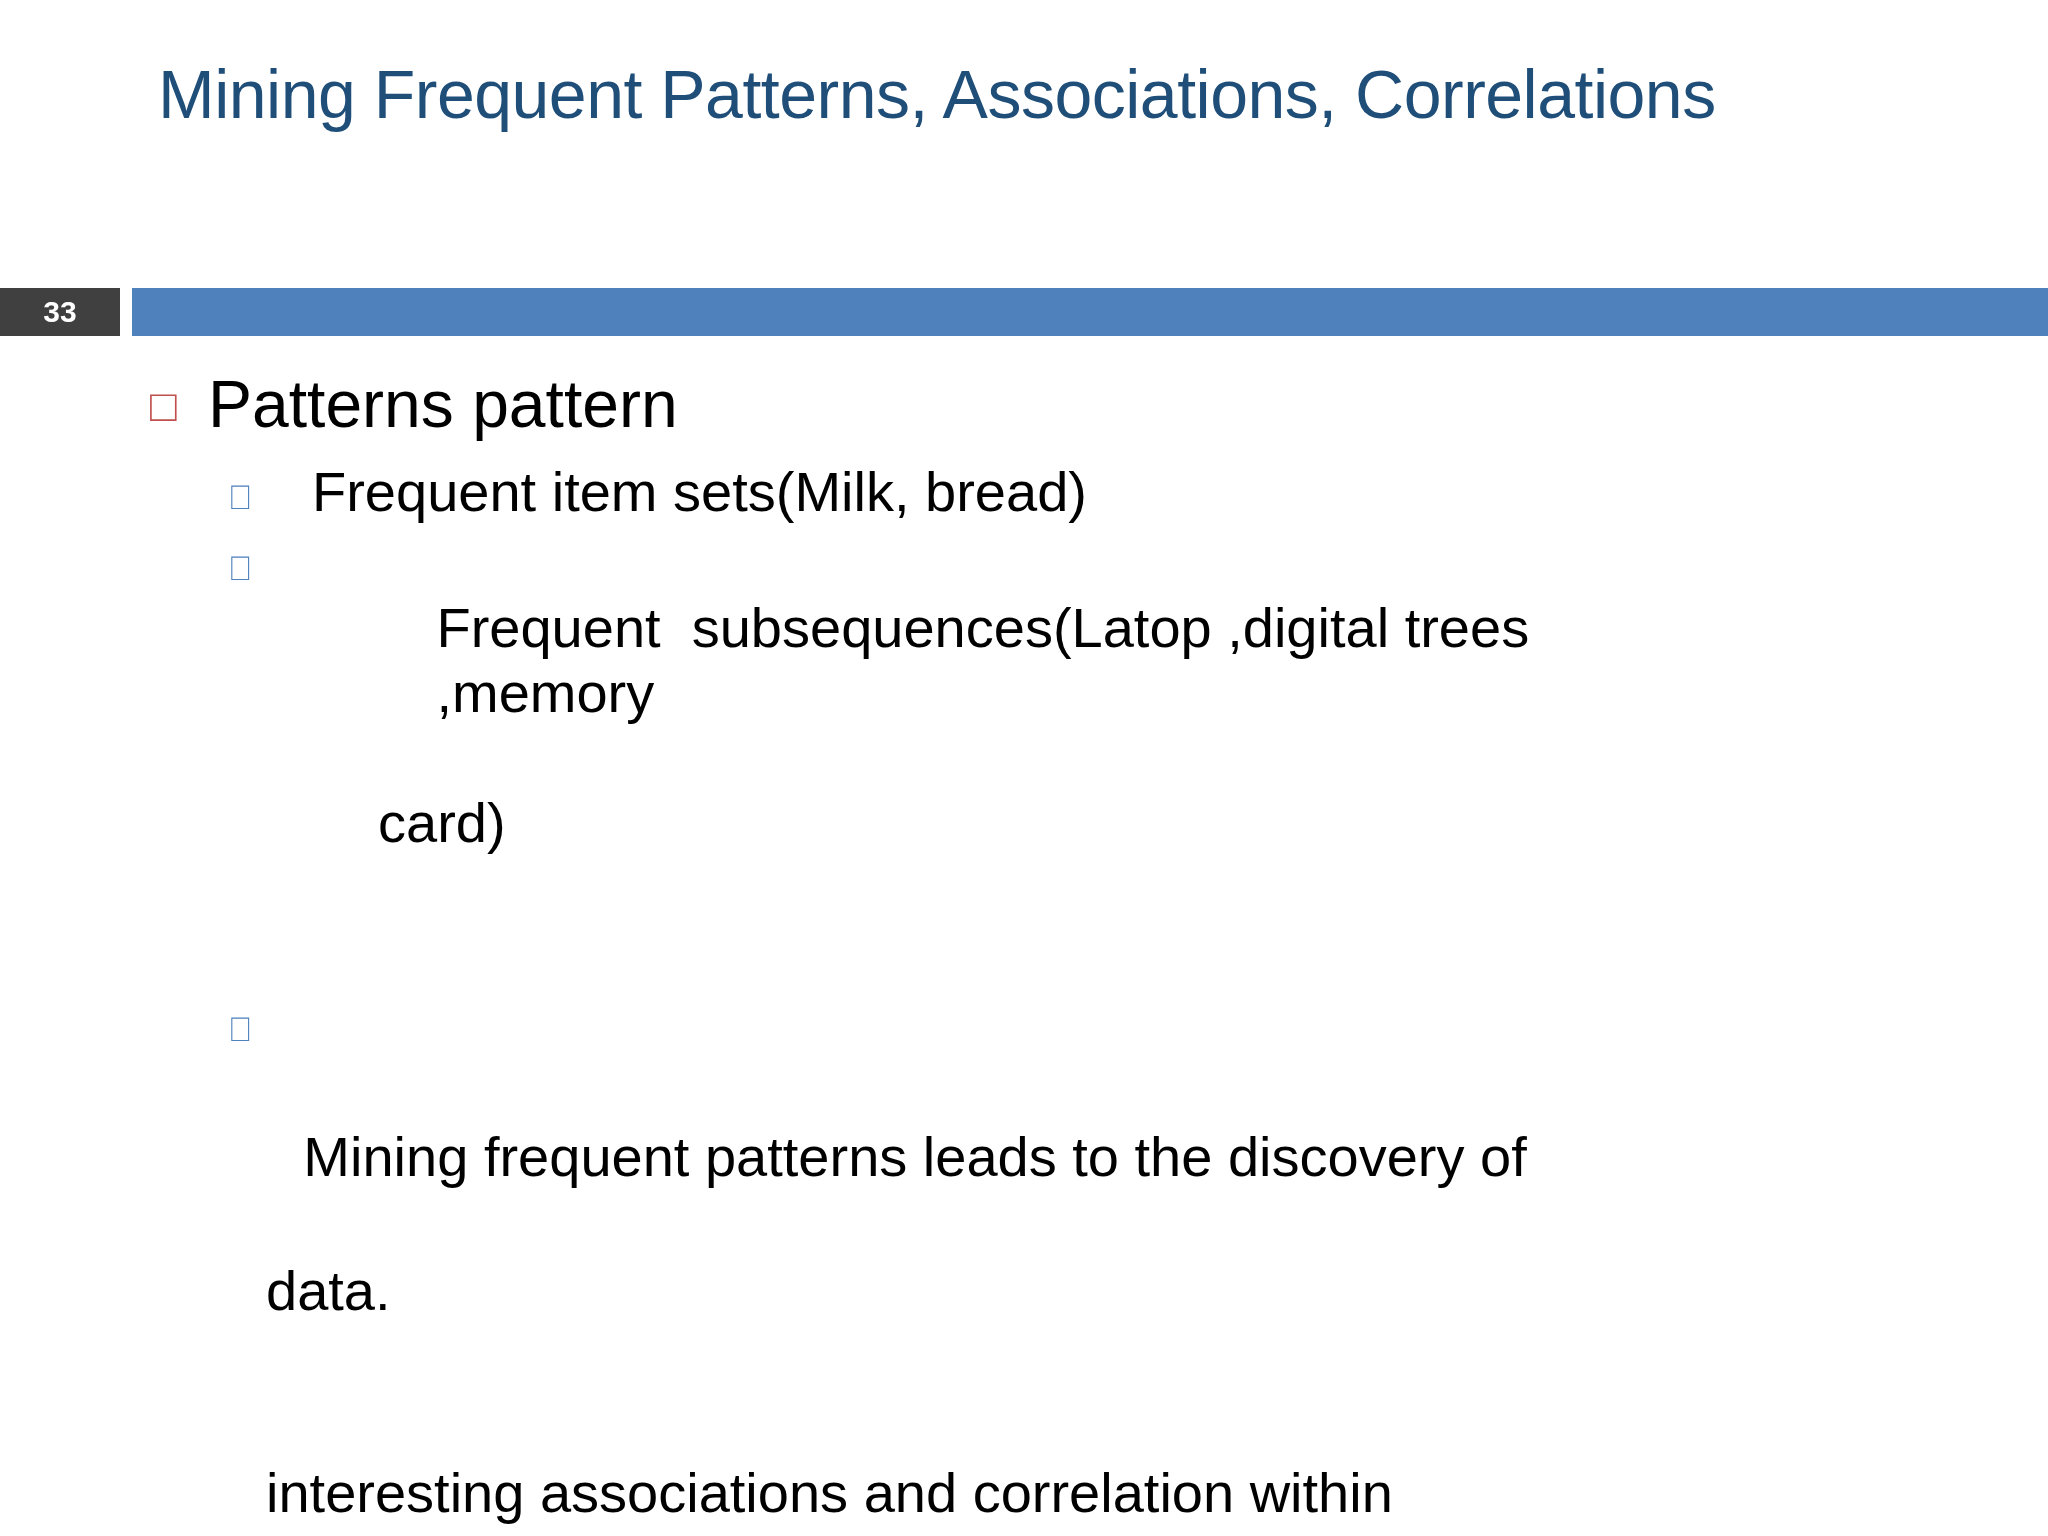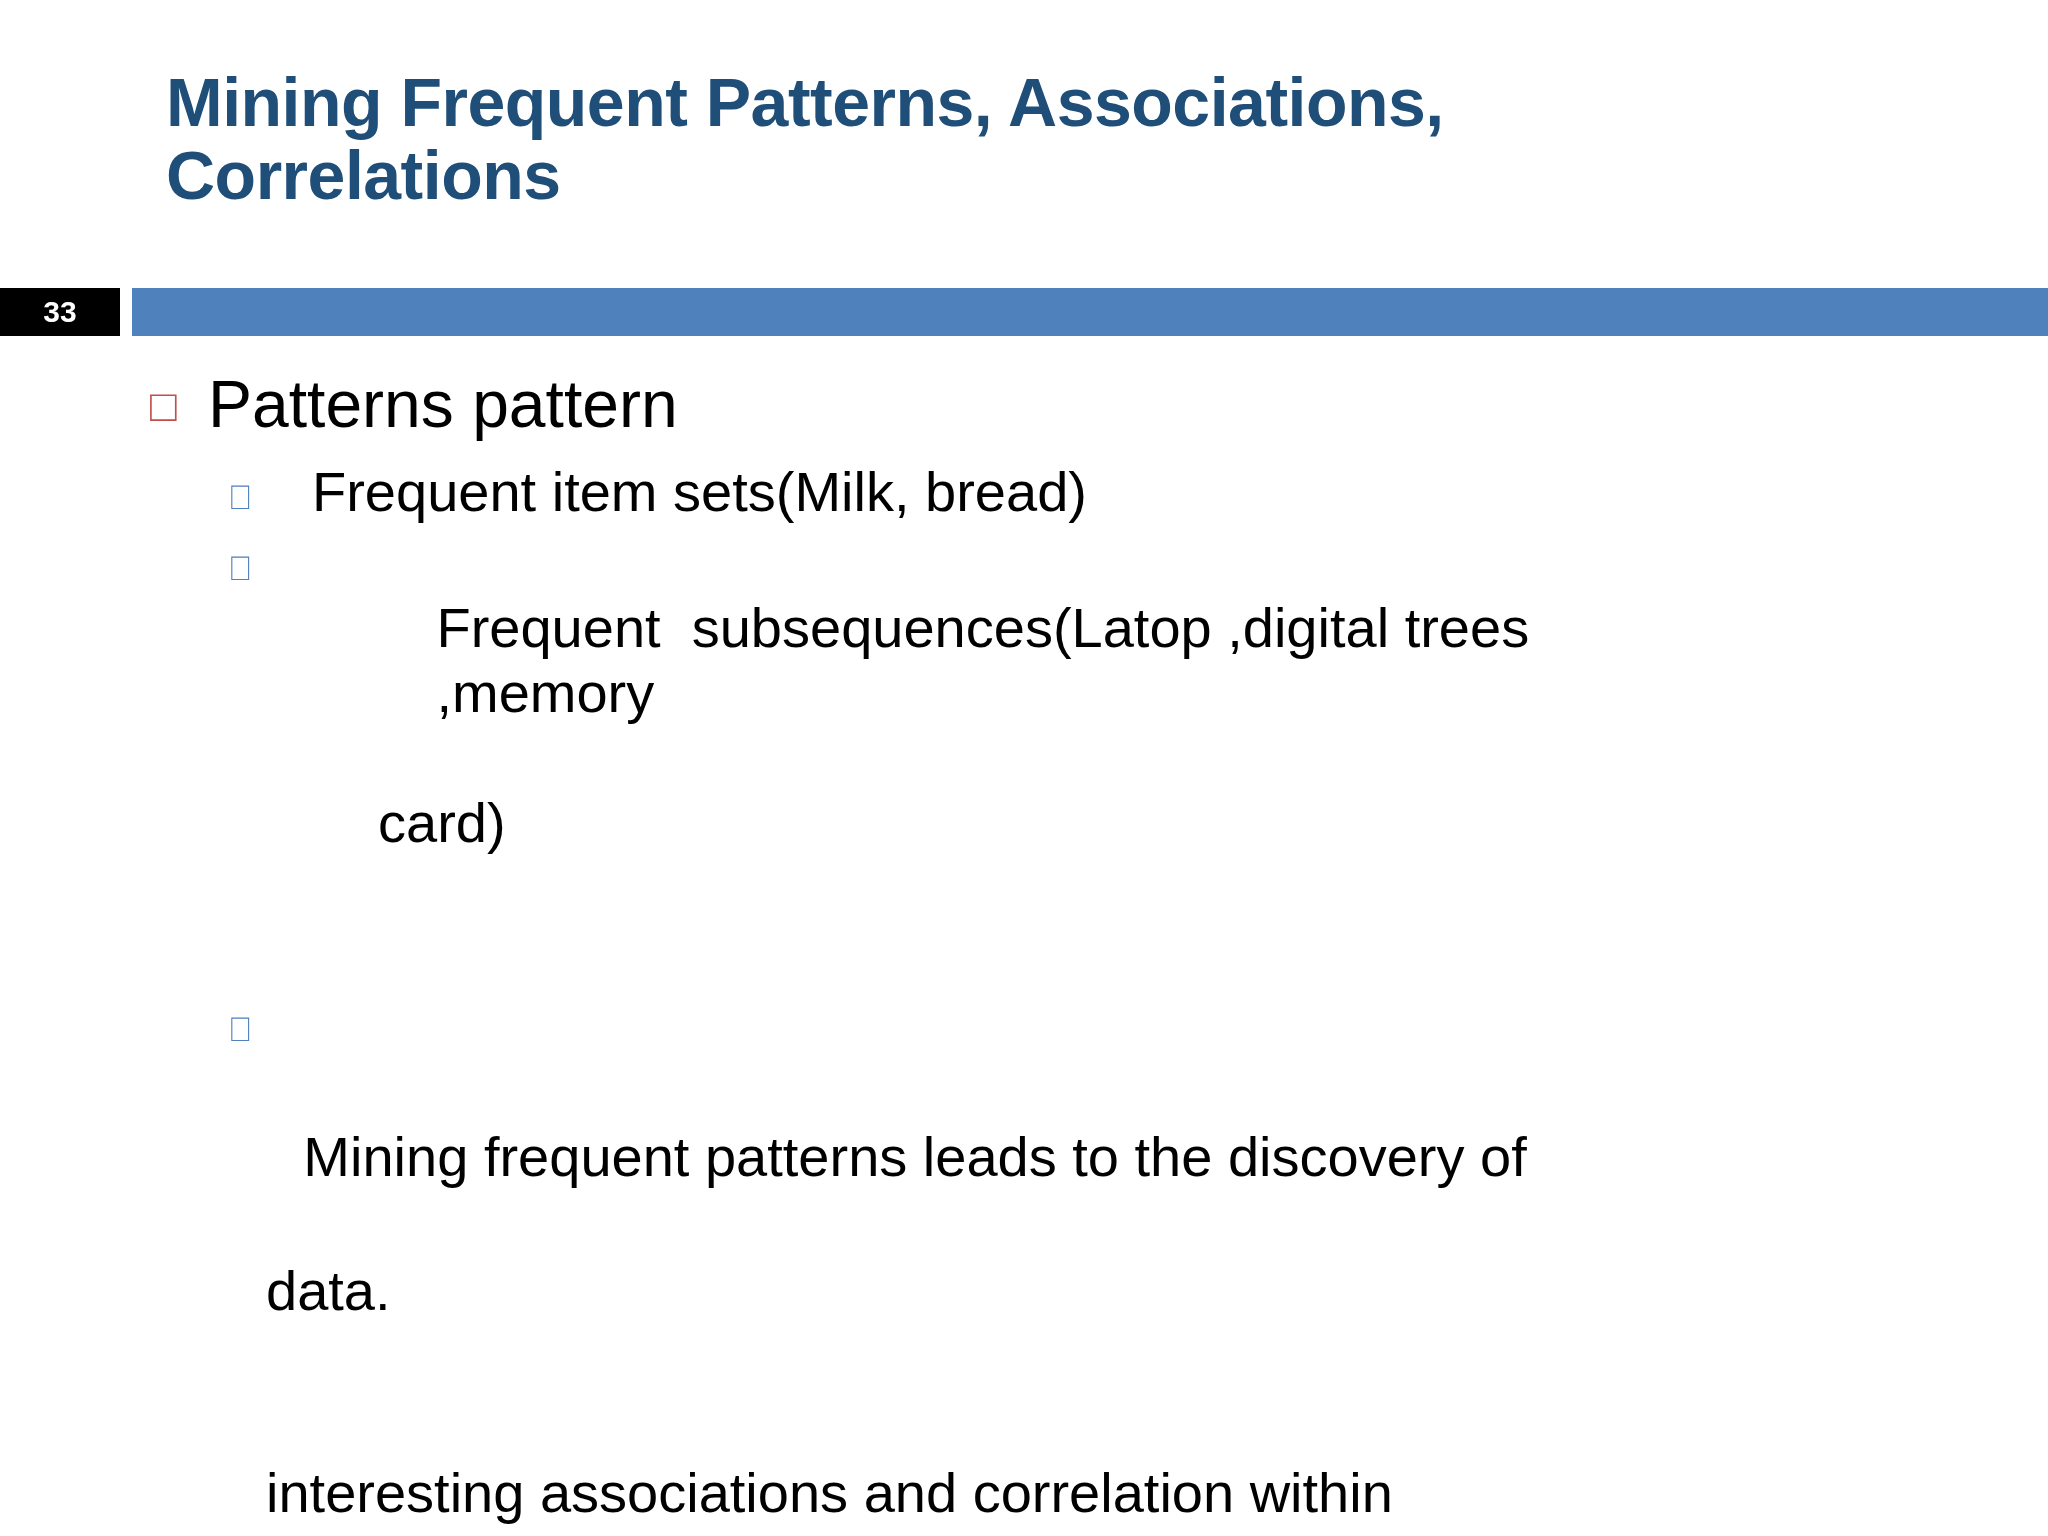--- a/index.html
+++ b/index.html
@@ -25,42 +25,42 @@
   
   .title-block {
     position: absolute;
     left: 158px;
     top: 58px;
     width: 1700px;
   }
   .slide-title {
     font-size: 68px;
     line-height: 1.07;
-    font-weight: 700;
+    font-weight: 400;
     color: #1F4E79;
     letter-spacing: -0.5px;
     white-space: pre-wrap;
-    margin: 8px;
+    margin: 0;
   }
 
   
   .band {
     position: absolute;
     left: 0;
     top: 288px;
     width: 2048px;
     height: 48px;
   }
   .slide-number-badge {
     position: absolute;
     left: 0;
     top: 0;
     width: 120px;
     height: 48px;
-    background: #000000;
+    background: #404040;
     color: #ffffff;
     font-size: 30px;
     font-weight: bold;
     display: flex;
     align-items: center;
     justify-content: center;
     box-sizing: border-box;
   }
   .band-rule {
     position: absolute;

